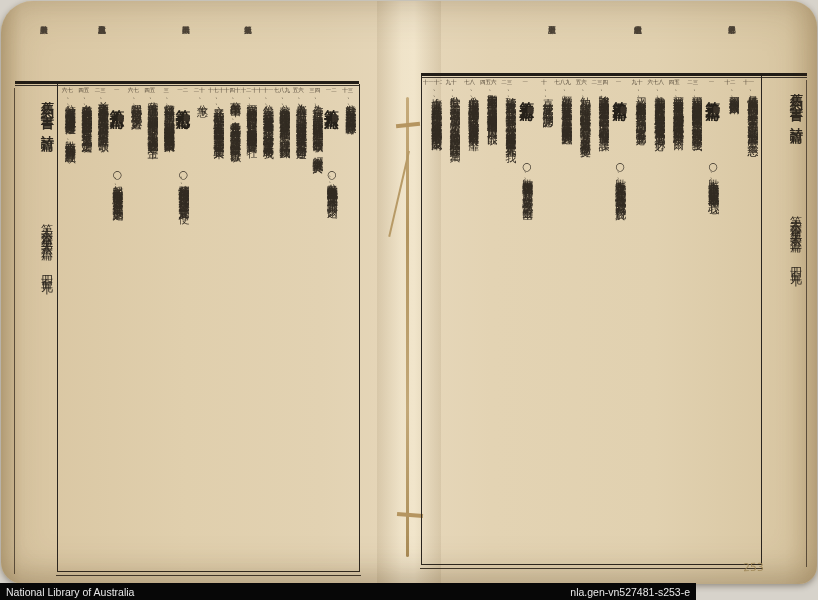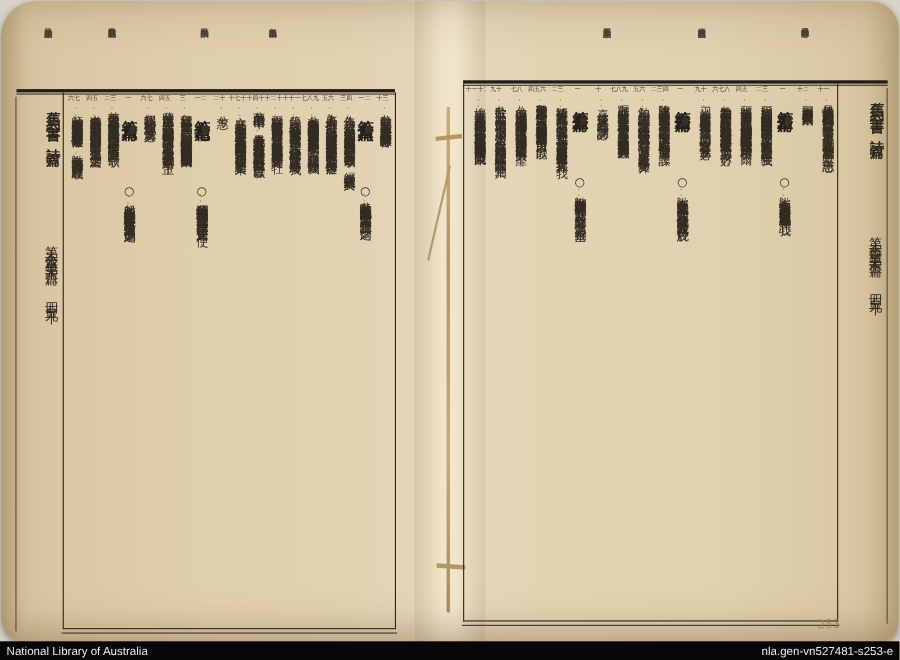--- a/index.html
+++ b/index.html
@@ -59,21 +59,21 @@
   
   .notes{position:absolute;top:0;height:76px;}
   .note{position:absolute;bottom:5px;height:52px;writing-mode:vertical-rl;text-orientation:upright;
     font-size:7.5px;line-height:9.5px;letter-spacing:0;color:#4a4136;}
   #notes-right .n0{left:306px;} #notes-right .n1{left:212px;} #notes-right .n2{left:126px;}
   #notes-left .n0{left:228px;} #notes-left .n1{left:166px;} #notes-left .n2{left:82px;} #notes-left .n3{left:24px;}
 
   
   .pencil{position:absolute;left:742px;top:560px;font-size:11px;color:#a8905f;opacity:.85;
     font-family:"DejaVu Sans", sans-serif;transform:rotate(-2deg);}
-  .footer{position:absolute;left:0;top:583px;width:818px;height:17px;background:#070707;
+  .footer{position:absolute;left:0;top:583px;width:696px;height:17px;background:#070707;
     display:flex;justify-content:space-between;align-items:center;padding:0 6px;box-sizing:border-box;
     font-family:"Liberation Sans", sans-serif;font-size:10.5px;color:#e9e9e9;}
 </style>
 </head>
 <body>
 
 <div class="photo">
   <div class="book">
     <div class="page-left"></div>
     <div class="page-right"></div>

